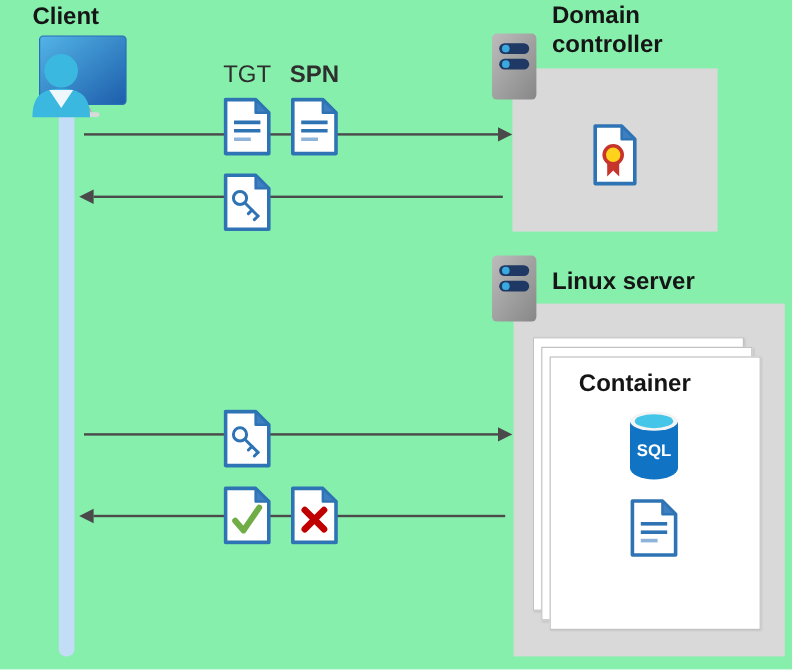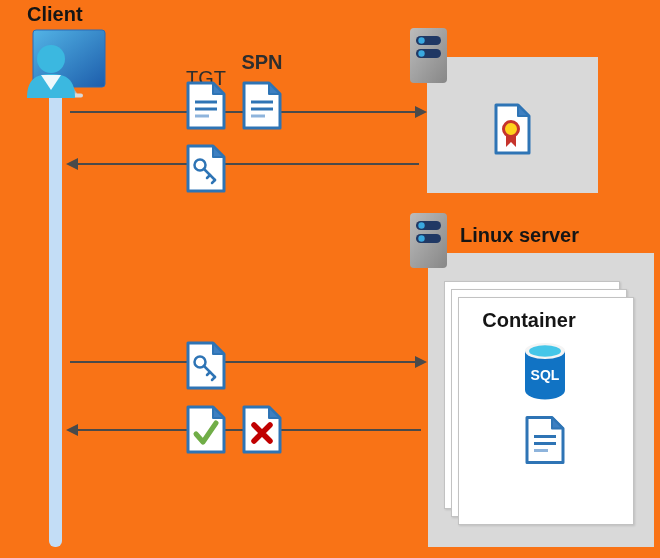--- a/index.html
+++ b/index.html
@@ -1,17 +1,17 @@
 <!DOCTYPE html>
 <html><head>
 <meta charset="utf-8">
 <style>
   html,body{margin:0;padding:0;background:#fff;}
   #canvas{
-    position:relative;width:660px;height:558px;background:#f97316;overflow:hidden;
+    position:relative;width:660px;height:558px;background:#86efac;overflow:hidden;
     font-family:"Liberation Sans","DejaVu Sans",sans-serif;color:#1a1a1a;
   }
   .abs{position:absolute;}
   .h-label{font-weight:bold;font-size:20px;color:#151515;line-height:24px;}
   .s-label{font-size:20px;color:#2e2e2e;}
   .muted{color:#404040;}
   .center{text-align:center;}
   
   #lifeline{left:49px;top:86px;width:13px;height:461px;background:#c3ddf6;border-radius:2px 2px 6px 6px;z-index:0;}
   
@@ -26,21 +26,21 @@
   
   .arrow-line{height:2px;background:#4a4a4a;z-index:2;}
   .head-right{width:0;height:0;border-left:12px solid #4a4a4a;border-top:6px solid transparent;border-bottom:6px solid transparent;z-index:2;}
   .head-left{width:0;height:0;border-right:12px solid #4a4a4a;border-top:6px solid transparent;border-bottom:6px solid transparent;z-index:2;}
   .icon{z-index:3;}
   svg{display:block;}
   #dc-label{left:460px;top:1px;width:130px;}
   #linux-label{left:460px;top:223px;width:190px;}
   #container-label{left:458px;top:308px;width:142px;}
   #keytab-label{left:458px;top:472px;width:174px;font-size:19px;color:#3d3d3d;}
-  #tgt-label{left:184px;top:67px;width:44px;}
+  #tgt-label{left:184px;top:51px;width:44px;}
   #spn-label{left:240px;top:51px;width:44px;font-weight:bold;}
   #result-label{left:128px;top:462px;width:204px;}
   #client-label{left:27px;top:2px;}
 </style>
 </head>
 <body>
 
 <div id="canvas">
 
   <div class="abs h-label" id="client-label">Client</div>
@@ -106,20 +106,21 @@
         <stop offset="0" stop-color="#bcbcbc"></stop>
           <stop offset="1" stop-color="#878787"></stop>
       </linearGradient>
     </defs>
     <rect x="1" y="1" width="37" height="55" rx="4" fill="url(#gSrv1)"></rect>
     <rect x="7" y="9" width="25" height="9" rx="4.5" fill="#203864"></rect>
     <circle cx="12.5" cy="13.5" r="3.2" fill="#3aa9e0"></circle>
     <rect x="7" y="22" width="25" height="9" rx="4.5" fill="#203864"></rect>
     <circle cx="12.5" cy="26.5" r="3.2" fill="#3aa9e0"></circle>
   </svg>
+  <div class="abs h-label" id="dc-label">Domain controller</div>
 
   <svg class="abs icon" style="left:494px;top:103px;" width="37" height="52" viewBox="0 0 37 52">
     <path d="M2,2 H24 L35,13 V50 H2 Z" fill="#ffffff" stroke="#2e74b5" stroke-width="3" stroke-linejoin="round"></path>
     <path d="M24,2 L24,13 L35,13 Z" fill="#3d7fc1" stroke="#2e74b5" stroke-width="2" stroke-linejoin="round"></path>
     <path d="M12,30 V44 L17,39 L22,44 V30 Z" fill="#c6342c"></path>
     <circle cx="17" cy="26" r="7.5" fill="#ffd21c" stroke="#c6342c" stroke-width="3"></circle>
   </svg>
 
   <div class="abs gray-box" id="linux-box"></div>
   <svg class="abs icon" style="left:409px;top:212px;" width="39" height="57" viewBox="0 0 39 57">

